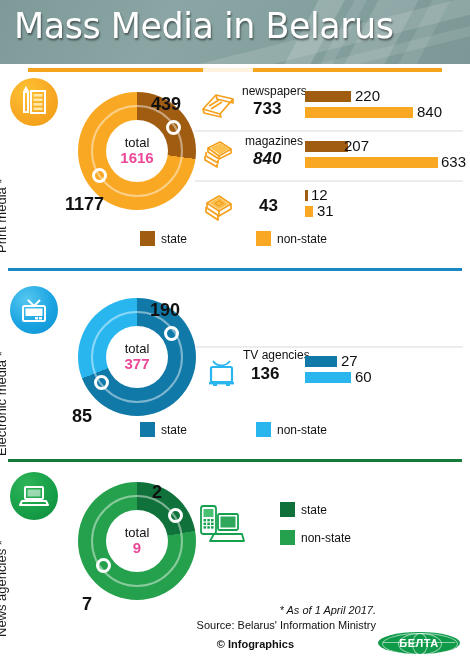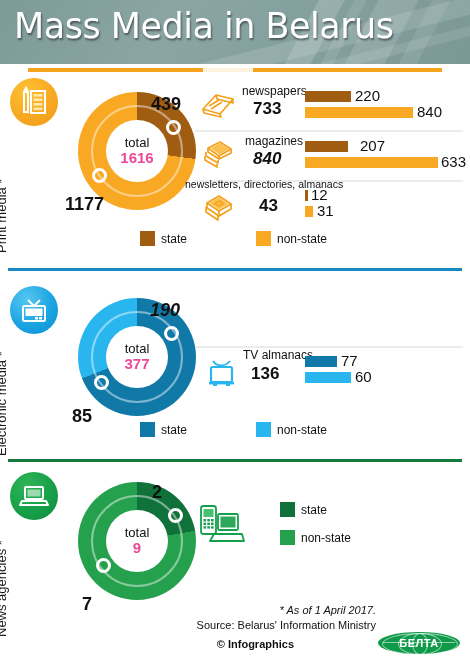--- a/index.html
+++ b/index.html
@@ -201,41 +201,40 @@
               <path d="M29 9 L29 13 L17 19"></path>
               <path d="M4 12 L4 16 L16 23 L16 20"></path>
               <path d="M3 16 L3 20 L15 27 L15 24"></path>
             </g>
             <path d="M8.5 8 L18 3.2 L27 9 L17.5 14.5 Z" fill="#fbbf4d" stroke="none"></path>
           </svg>
         </div>
         <div class="row-name" style="left:50px;top:0;">magazines</div>
         <div class="row-total" style="left:58px;top:15px;font-style:italic;">840</div>
         <div class="bar" style="left:110px;top:7px;width:43px;background:#a05c11;"></div>
-        <div class="bar-val" style="left:165px;top:3px;">207</div>
+        <div class="bar-val" style="left:149px;top:3px;">207</div>
         <div class="bar" style="left:110px;top:23px;width:133px;background:#f9a823;"></div>
         <div class="bar-val" style="left:246px;top:19px;">633</div>
       </div>
 
       <div class="row-sep" style="top:102px;left:0;width:268px;"></div>
 
       <div class="row" style="top:104px;height:42px;">
         <div class="row-icon" style="left:7px;top:12px;">
           <svg width="34" height="28" viewBox="0 0 34 28">
             <g fill="none" stroke="#f5a01c" stroke-width="1.7" stroke-linejoin="round">
               <path d="M5 9 L17 2 L29 10 L17 17 Z"></path>
               <path d="M5 9 L5 14 L17 22 L17 17"></path>
               <path d="M29 10 L29 15 L17 22"></path>
               <path d="M4 13 L4 18 L16 26 L16 21"></path>
             </g>
             <path d="M7.5 9 L17 3.3 L26.5 10 L17 15.5 Z" fill="#fbbf4d" stroke="none"></path>
             <path d="M13 9.5 L17.5 6.8 L21 9.5 L16.8 12 Z" fill="none" stroke="#f5a01c" stroke-width="1.3"></path>
           </svg>
         </div>
-        <div class="row-name" style="left:-10px;top:-4px;font-size:10.5px;">newsletters, directories, almanacs</div>
         <div class="row-total" style="left:64px;top:14px;">43</div>
         <div class="bar" style="left:110px;top:8px;width:3px;background:#a05c11;"></div>
         <div class="bar-val" style="left:116px;top:4px;">12</div>
         <div class="bar" style="left:110px;top:24px;width:8px;background:#f9a823;"></div>
         <div class="bar-val" style="left:122px;top:20px;">31</div>
       </div>
     </div>
 
     <div class="legend" style="left:0;top:153px;width:470px;height:22px;">
       <div class="lg-item" style="left:140px;top:0;">
@@ -269,42 +268,42 @@
     <div class="donut" style="left:78px;top:12px;">
       <div class="ring" style="background:conic-gradient(#1179a8 0deg 248.7deg, #29b6ef 248.7deg 360deg);"></div>
       <div class="innerline"></div>
       <div class="hole">
         <span class="t1">total</span>
         <span class="t2">377</span>
       </div>
       <div class="marker" style="left:86px;top:28px;"></div>
       <div class="marker" style="left:16px;top:77px;"></div>
     </div>
-    <div class="dlabel" style="left:150px;top:14px;font-style:italic;">190</div>
+    <div class="dlabel" style="left:150px;top:14px;">190</div>
     <div class="dlabel" style="left:72px;top:120px;">85</div>
 
     <div class="rows" style="left:195px;top:2px;width:275px;height:125px;">
 
 
       <div class="row-sep" style="top:58px;left:0;width:268px;"></div>
 
       <div class="row" style="top:62px;height:46px;">
         <div class="row-icon" style="left:10px;top:8px;">
           <svg width="34" height="30" viewBox="0 0 34 30">
             <path d="M8 3 C12 9, 20 9, 25 3" stroke="#29b6ef" stroke-width="1.8" fill="none"></path>
             <rect x="6" y="9" width="21" height="15" rx="1.5" fill="none" stroke="#29b6ef" stroke-width="2.2"></rect>
             <rect x="4" y="24" width="25" height="2.4" fill="#29b6ef"></rect>
             <rect x="8" y="26" width="4" height="2" fill="#29b6ef"></rect>
             <rect x="21" y="26" width="4" height="2" fill="#29b6ef"></rect>
           </svg>
         </div>
-        <div class="row-name" style="left:48px;top:-2px;">TV almanacs</div>
+        <div class="row-name" style="left:48px;top:-2px;">TV agencies</div>
         <div class="row-total" style="left:56px;top:14px;">136</div>
         <div class="bar" style="left:110px;top:6px;width:32px;background:#1179a8;"></div>
-        <div class="bar-val" style="left:146px;top:2px;">77</div>
+        <div class="bar-val" style="left:146px;top:2px;">27</div>
         <div class="bar" style="left:110px;top:22px;width:46px;background:#29b6ef;"></div>
         <div class="bar-val" style="left:160px;top:18px;">60</div>
       </div>
     </div>
 
     <div class="legend" style="left:0;top:136px;width:470px;height:22px;">
       <div class="lg-item" style="left:140px;top:0;">
         <span class="lg-sw" style="background:#1179a8;"></span>
         <span class="lg-tx">state</span>
       </div>

